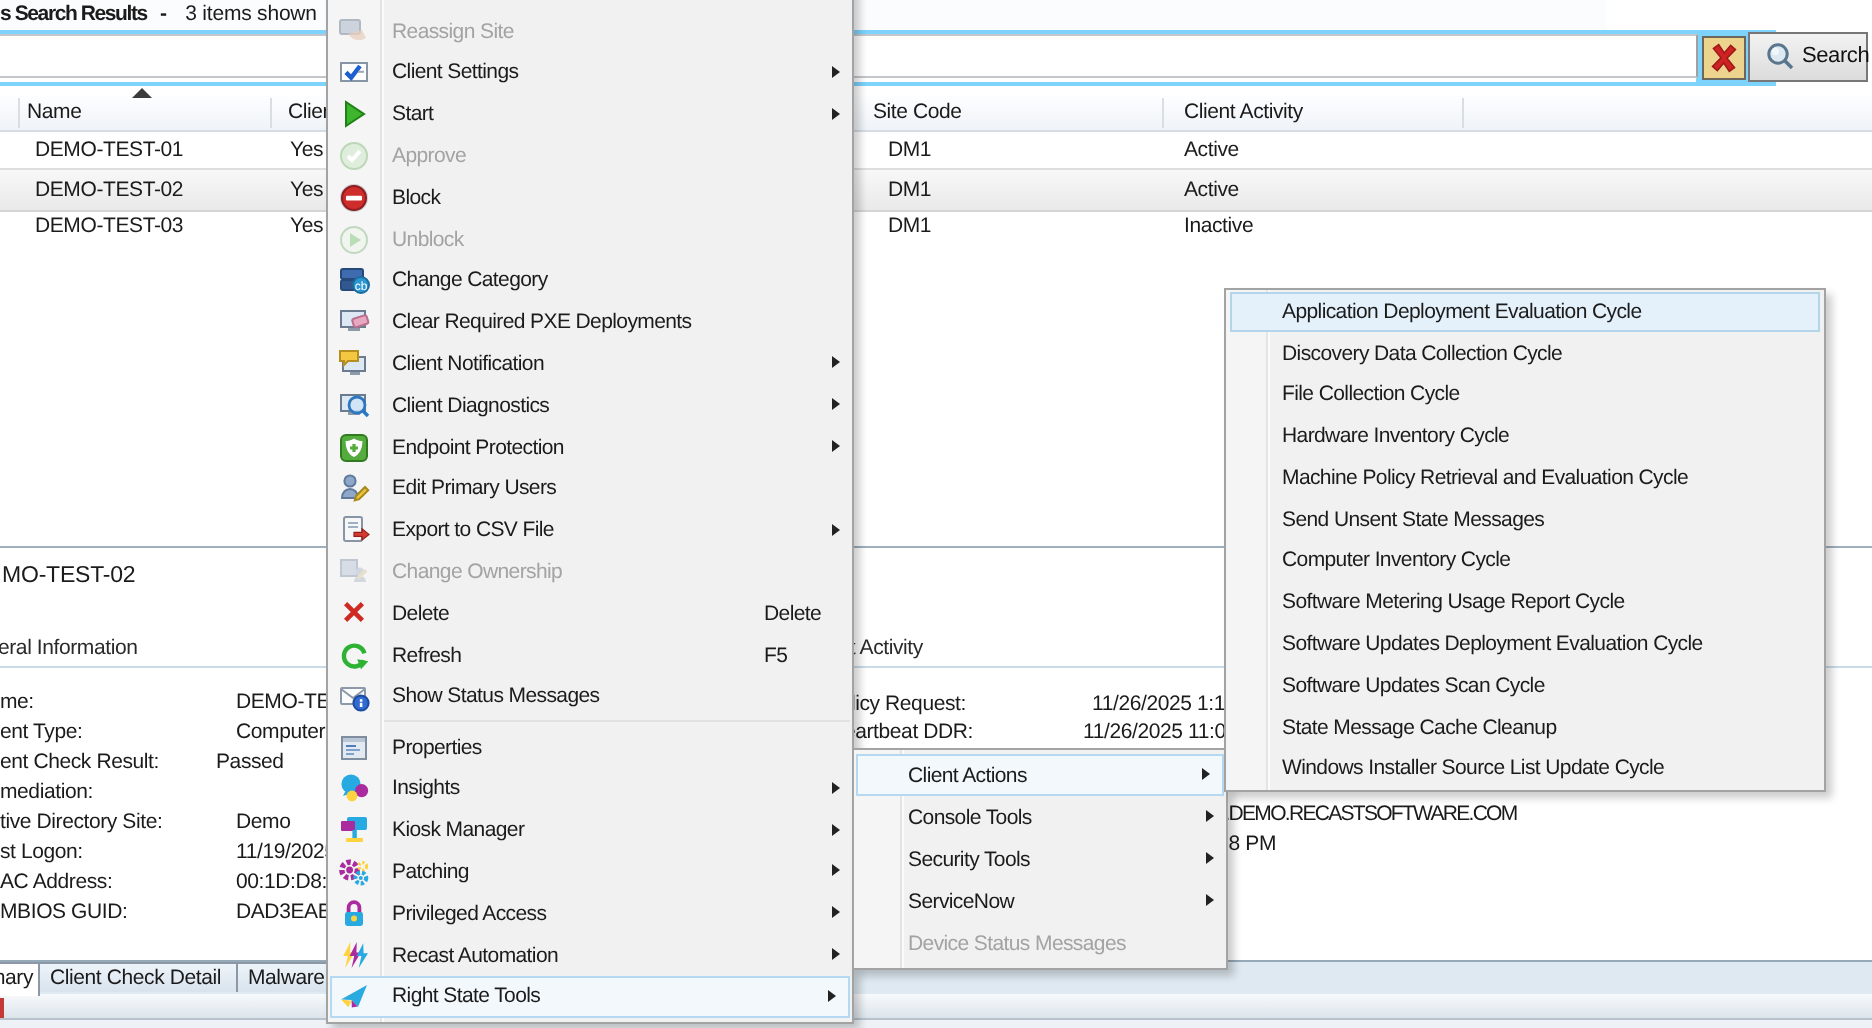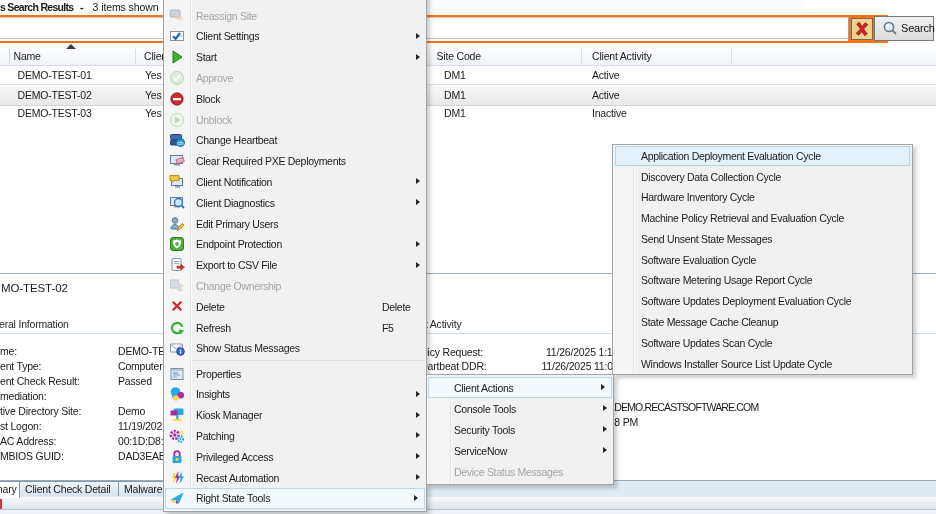--- a/index.html
+++ b/index.html
@@ -2,21 +2,21 @@
 <html><head><meta charset="utf-8"><style>
 html,body{margin:0;padding:0}
 body{width:936px;height:514px;overflow:hidden;position:relative;background:#fff;
  font-family:"Liberation Sans",sans-serif;font-size:10.5px;color:#1b1b1b;
  -webkit-font-smoothing:antialiased}
 .abs{position:absolute}
 
 #topbar{left:0;top:0;width:803px;height:15px;background:#fbfcfd}
 #topbar span{position:absolute;top:1px;height:13px;line-height:13px;white-space:pre}
 
-#sstrip{left:0;top:15px;width:888px;height:28px;background:#f97316}
+#sstrip{left:0;top:15px;width:888px;height:28px;background:#7dd3fc}
 #sinput{left:0;top:2px;width:848px;height:19.5px;background:#fff;border-top:1.5px solid #c3c7cc;border-bottom:1px solid #c3c7cc;border-right:1px solid #a0a0a0}
 #swhite{left:0;top:23.5px;width:848px;height:2px;background:#fff}
 #xbtn{left:851px;top:2.5px;width:20px;height:20px;background:#ecd48e;border:1px solid #6c675b}
 #searchbtn{left:874px;top:1px;width:58px;height:23px;background:linear-gradient(#f2f2f2,#dcdcdc);border:1px solid #777}
 #searchbtn .lbl{left:26px;top:5px;font-size:11px;color:#111;letter-spacing:-.2px}
 
 #lheader{left:0;top:48px;width:936px;height:17px;background:linear-gradient(#fdfeff,#eff3f8);border-bottom:1px solid #d5dce4}
 .hsep{position:absolute;top:1px;height:15px;width:1px;background:#d9dee3}
 #lheader .h{position:absolute;top:2px;font-size:10.5px;letter-spacing:-.2px;color:#1a1a1a}
 #sortarrow{left:66px;top:-4px;width:0;height:0;border-left:5px solid transparent;border-right:5px solid transparent;border-bottom:5px solid #3c3c3c}
@@ -127,21 +127,21 @@
   <div class="fl" style="left:0;top:71px">me:</div>
   <div class="fl" style="left:0;top:86px">ent Type:</div>
   <div class="fl" style="left:0;top:101px">ent Check Result:</div>
   <div class="fl" style="left:0;top:116px">mediation:</div>
   <div class="fl" style="left:0;top:131px">tive Directory Site:</div>
   <div class="fl" style="left:0;top:146px">st Logon:</div>
   <div class="fl" style="left:0;top:161px">AC Address:</div>
   <div class="fl" style="left:0;top:176px">MBIOS GUID:</div>
   <div class="fl" style="left:118px;top:71px">DEMO-TEST-02</div>
   <div class="fl" style="left:118px;top:86px">Computer</div>
-  <div class="fl" style="left:118px;top:101px">Passed</div>
+  <div class="fl" style="left:108px;top:101px">Passed</div>
   <div class="fl" style="left:118px;top:131px">Demo</div>
   <div class="fl" style="left:118px;top:146px">11/19/2025 3:43 PM</div>
   <div class="fl" style="left:118px;top:161px">00:1D:D8:B7:1C:02</div>
   <div class="fl" style="left:118px;top:176px">DAD3EAB1-9D72-43</div>
   <div class="fl" style="left:413px;top:71.5px">Policy Request:</div>
   <div class="fl" style="left:414.6px;top:86px">Heartbeat DDR:</div>
   <div class="fl" style="left:546px;top:71.5px">11/26/2025 1:15 PM</div>
   <div class="fl" style="left:541.5px;top:86px">11/26/2025 11:02 AM</div>
   <div class="fl" style="left:546px;top:127px;letter-spacing:-.85px">DEMO-TEST-02.DEMO.RECASTSOFTWARE.COM</div>
   <div class="fl" style="left:547.8px;top:142px">11/26/2025 1:18 PM</div>
@@ -212,21 +212,21 @@
         </svg>
         <span class="tx">Unblock</span>
       </div>
  <div class="mi">
         <svg class="ic" viewBox="0 0 16 16">
           <rect x="1.5" y="2.5" width="11" height="5" rx="1" fill="#3e6cae" stroke="#27487a"></rect>
           <rect x="1.5" y="8" width="11" height="5" rx="1" fill="#31598f" stroke="#27487a"></rect>
           <circle cx="11.5" cy="10.5" r="4" fill="#2c96d2" stroke="#1b6ea0"></circle>
           <text x="11.5" y="12.8" font-size="6" fill="#fff" text-anchor="middle" font-family="Liberation Sans">cb</text>
         </svg>
-        <span class="tx">Change Heartbeat</span>
+        <span class="tx">Change Category</span>
       </div>
  <div class="mi">
         <svg class="ic" viewBox="0 0 16 16">
           <rect x="1.5" y="2.5" width="12" height="8" fill="#dce9f5" stroke="#6b7c90"></rect>
           <rect x="5" y="11" width="6" height="1.5" fill="#8d9aa8"></rect>
           <rect x="7.5" y="5.5" width="7.5" height="4.4" rx="1" transform="rotate(-18 11 8)" fill="#e8a9c0" stroke="#b96e8e"></rect>
         </svg>
         <span class="tx">Clear Required PXE Deployments</span>
       </div>
  <div class="mi">
@@ -243,34 +243,34 @@
           <rect x="1.5" y="2.5" width="12" height="8" fill="#dce9f5" stroke="#6b7c90"></rect>
           <rect x="5" y="11" width="6" height="1.5" fill="#8d9aa8"></rect>
           <circle cx="9.5" cy="7.5" r="4" fill="#cfe4f7" fill-opacity=".85" stroke="#2e78c0" stroke-width="1.4"></circle>
           <path d="M12.4 10.4l2.6 2.6" stroke="#2e78c0" stroke-width="1.8"></path>
         </svg>
         <span class="tx">Client Diagnostics</span>
         <i class="ar"></i>
       </div>
  <div class="mi">
         <svg class="ic" viewBox="0 0 16 16">
+          <rect x="1.5" y="1.5" width="13" height="13" rx="2.5" fill="#55ab3e" stroke="#2f7c1e"></rect>
+          <path d="M8 3.2c1.5 1 3 1.3 4.2 1.3 0 4.2-1.6 6.8-4.2 8-2.6-1.2-4.2-3.8-4.2-8 1.2 0 2.7-.3 4.2-1.3z" fill="#fff"></path>
+          <path d="M7.2 6h1.6v1.2H10v1.6H8.8V10H7.2V8.8H6V7.2h1.2z" fill="#55ab3e"></path>
+        </svg>
+        <span class="tx">Endpoint Protection</span>
+        <i class="ar"></i>
+      </div>
+ <div class="mi">
+        <svg class="ic" viewBox="0 0 16 16">
           <circle cx="6" cy="4.5" r="2.8" fill="#8fa8c8" stroke="#5f7a9d"></circle>
           <path d="M2 13c0-3 2-4.5 4-4.5s4 1.5 4 4.5z" fill="#8fa8c8" stroke="#5f7a9d"></path>
           <path d="M9 12l4.5-4.5 1.6 1.6L10.6 13.6l-2.2.6z" fill="#e8c53f" stroke="#a8871c"></path>
         </svg>
         <span class="tx">Edit Primary Users</span>
-      </div>
- <div class="mi">
-        <svg class="ic" viewBox="0 0 16 16">
-          <rect x="1.5" y="1.5" width="13" height="13" rx="2.5" fill="#55ab3e" stroke="#2f7c1e"></rect>
-          <path d="M8 3.2c1.5 1 3 1.3 4.2 1.3 0 4.2-1.6 6.8-4.2 8-2.6-1.2-4.2-3.8-4.2-8 1.2 0 2.7-.3 4.2-1.3z" fill="#fff"></path>
-          <path d="M7.2 6h1.6v1.2H10v1.6H8.8V10H7.2V8.8H6V7.2h1.2z" fill="#55ab3e"></path>
-        </svg>
-        <span class="tx">Endpoint Protection</span>
-        <i class="ar"></i>
       </div>
  <div class="mi">
         <svg class="ic" viewBox="0 0 16 16">
           <rect x="3" y="1.5" width="9" height="12" rx="1" fill="#f5f7f9" stroke="#8795a5"></rect>
           <rect x="5" y="4" width="5" height="1" fill="#9fb0c0"></rect>
           <rect x="5" y="6" width="5" height="1" fill="#9fb0c0"></rect>
           <path d="M8 9.2h4V7.4l3.5 2.8L12 13v-1.8H8z" fill="#d43b30" stroke="#951f16" stroke-width=".6"></path>
         </svg>
         <span class="tx">Export to CSV File</span>
         <i class="ar"></i>
@@ -409,40 +409,43 @@
 
 <div class="menu" id="menu3">
     <div style="padding:.5px 0">
  <div class="mi hov">
         <span class="tx">Application Deployment Evaluation Cycle</span>
       </div>
  <div class="mi">
         <span class="tx">Discovery Data Collection Cycle</span>
       </div>
  <div class="mi">
+        <span class="tx">File Collection Cycle</span>
+      </div>
+ <div class="mi">
         <span class="tx">Hardware Inventory Cycle</span>
       </div>
  <div class="mi">
         <span class="tx">Machine Policy Retrieval and Evaluation Cycle</span>
       </div>
  <div class="mi">
         <span class="tx">Send Unsent State Messages</span>
       </div>
  <div class="mi">
-        <span class="tx">Software Evaluation Cycle</span>
+        <span class="tx">Computer Inventory Cycle</span>
       </div>
  <div class="mi">
         <span class="tx">Software Metering Usage Report Cycle</span>
       </div>
  <div class="mi">
         <span class="tx">Software Updates Deployment Evaluation Cycle</span>
       </div>
  <div class="mi">
+        <span class="tx">Software Updates Scan Cycle</span>
+      </div>
+ <div class="mi">
         <span class="tx">State Message Cache Cleanup</span>
       </div>
  <div class="mi">
-        <span class="tx">Software Updates Scan Cycle</span>
-      </div>
- <div class="mi">
         <span class="tx">Windows Installer Source List Update Cycle</span>
       </div>
 </div>
   </div>
 
 </body></html>

